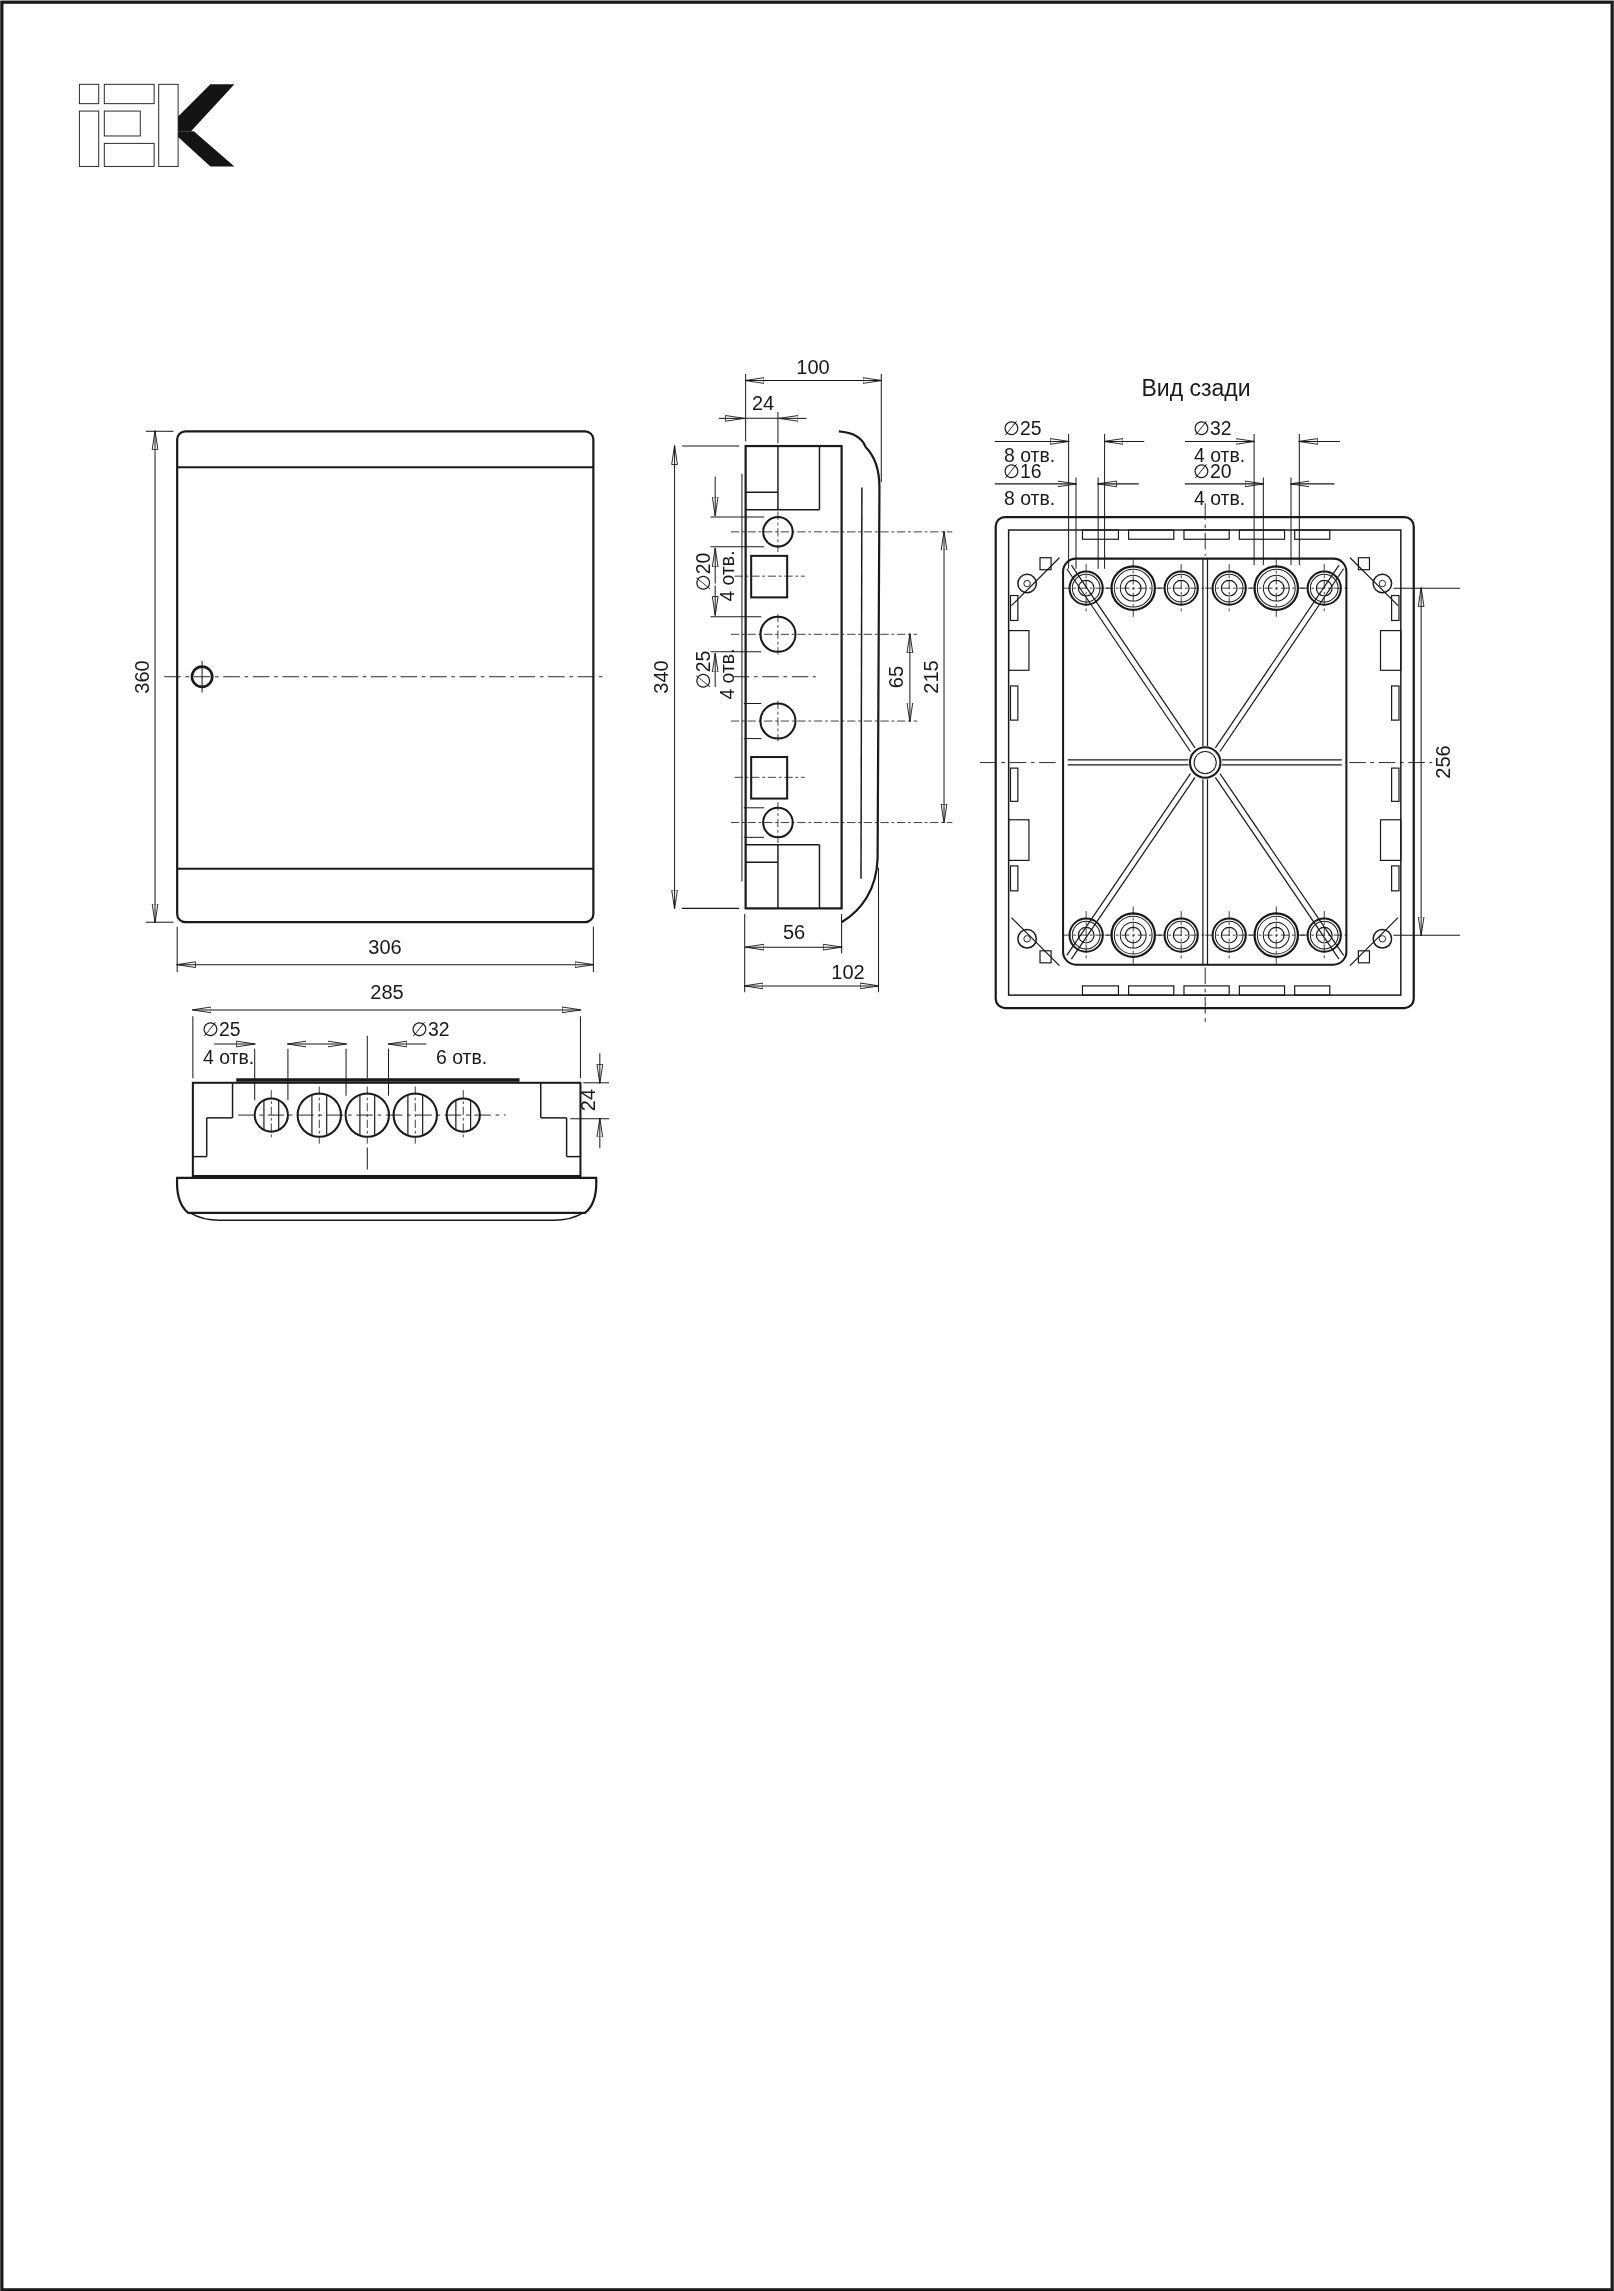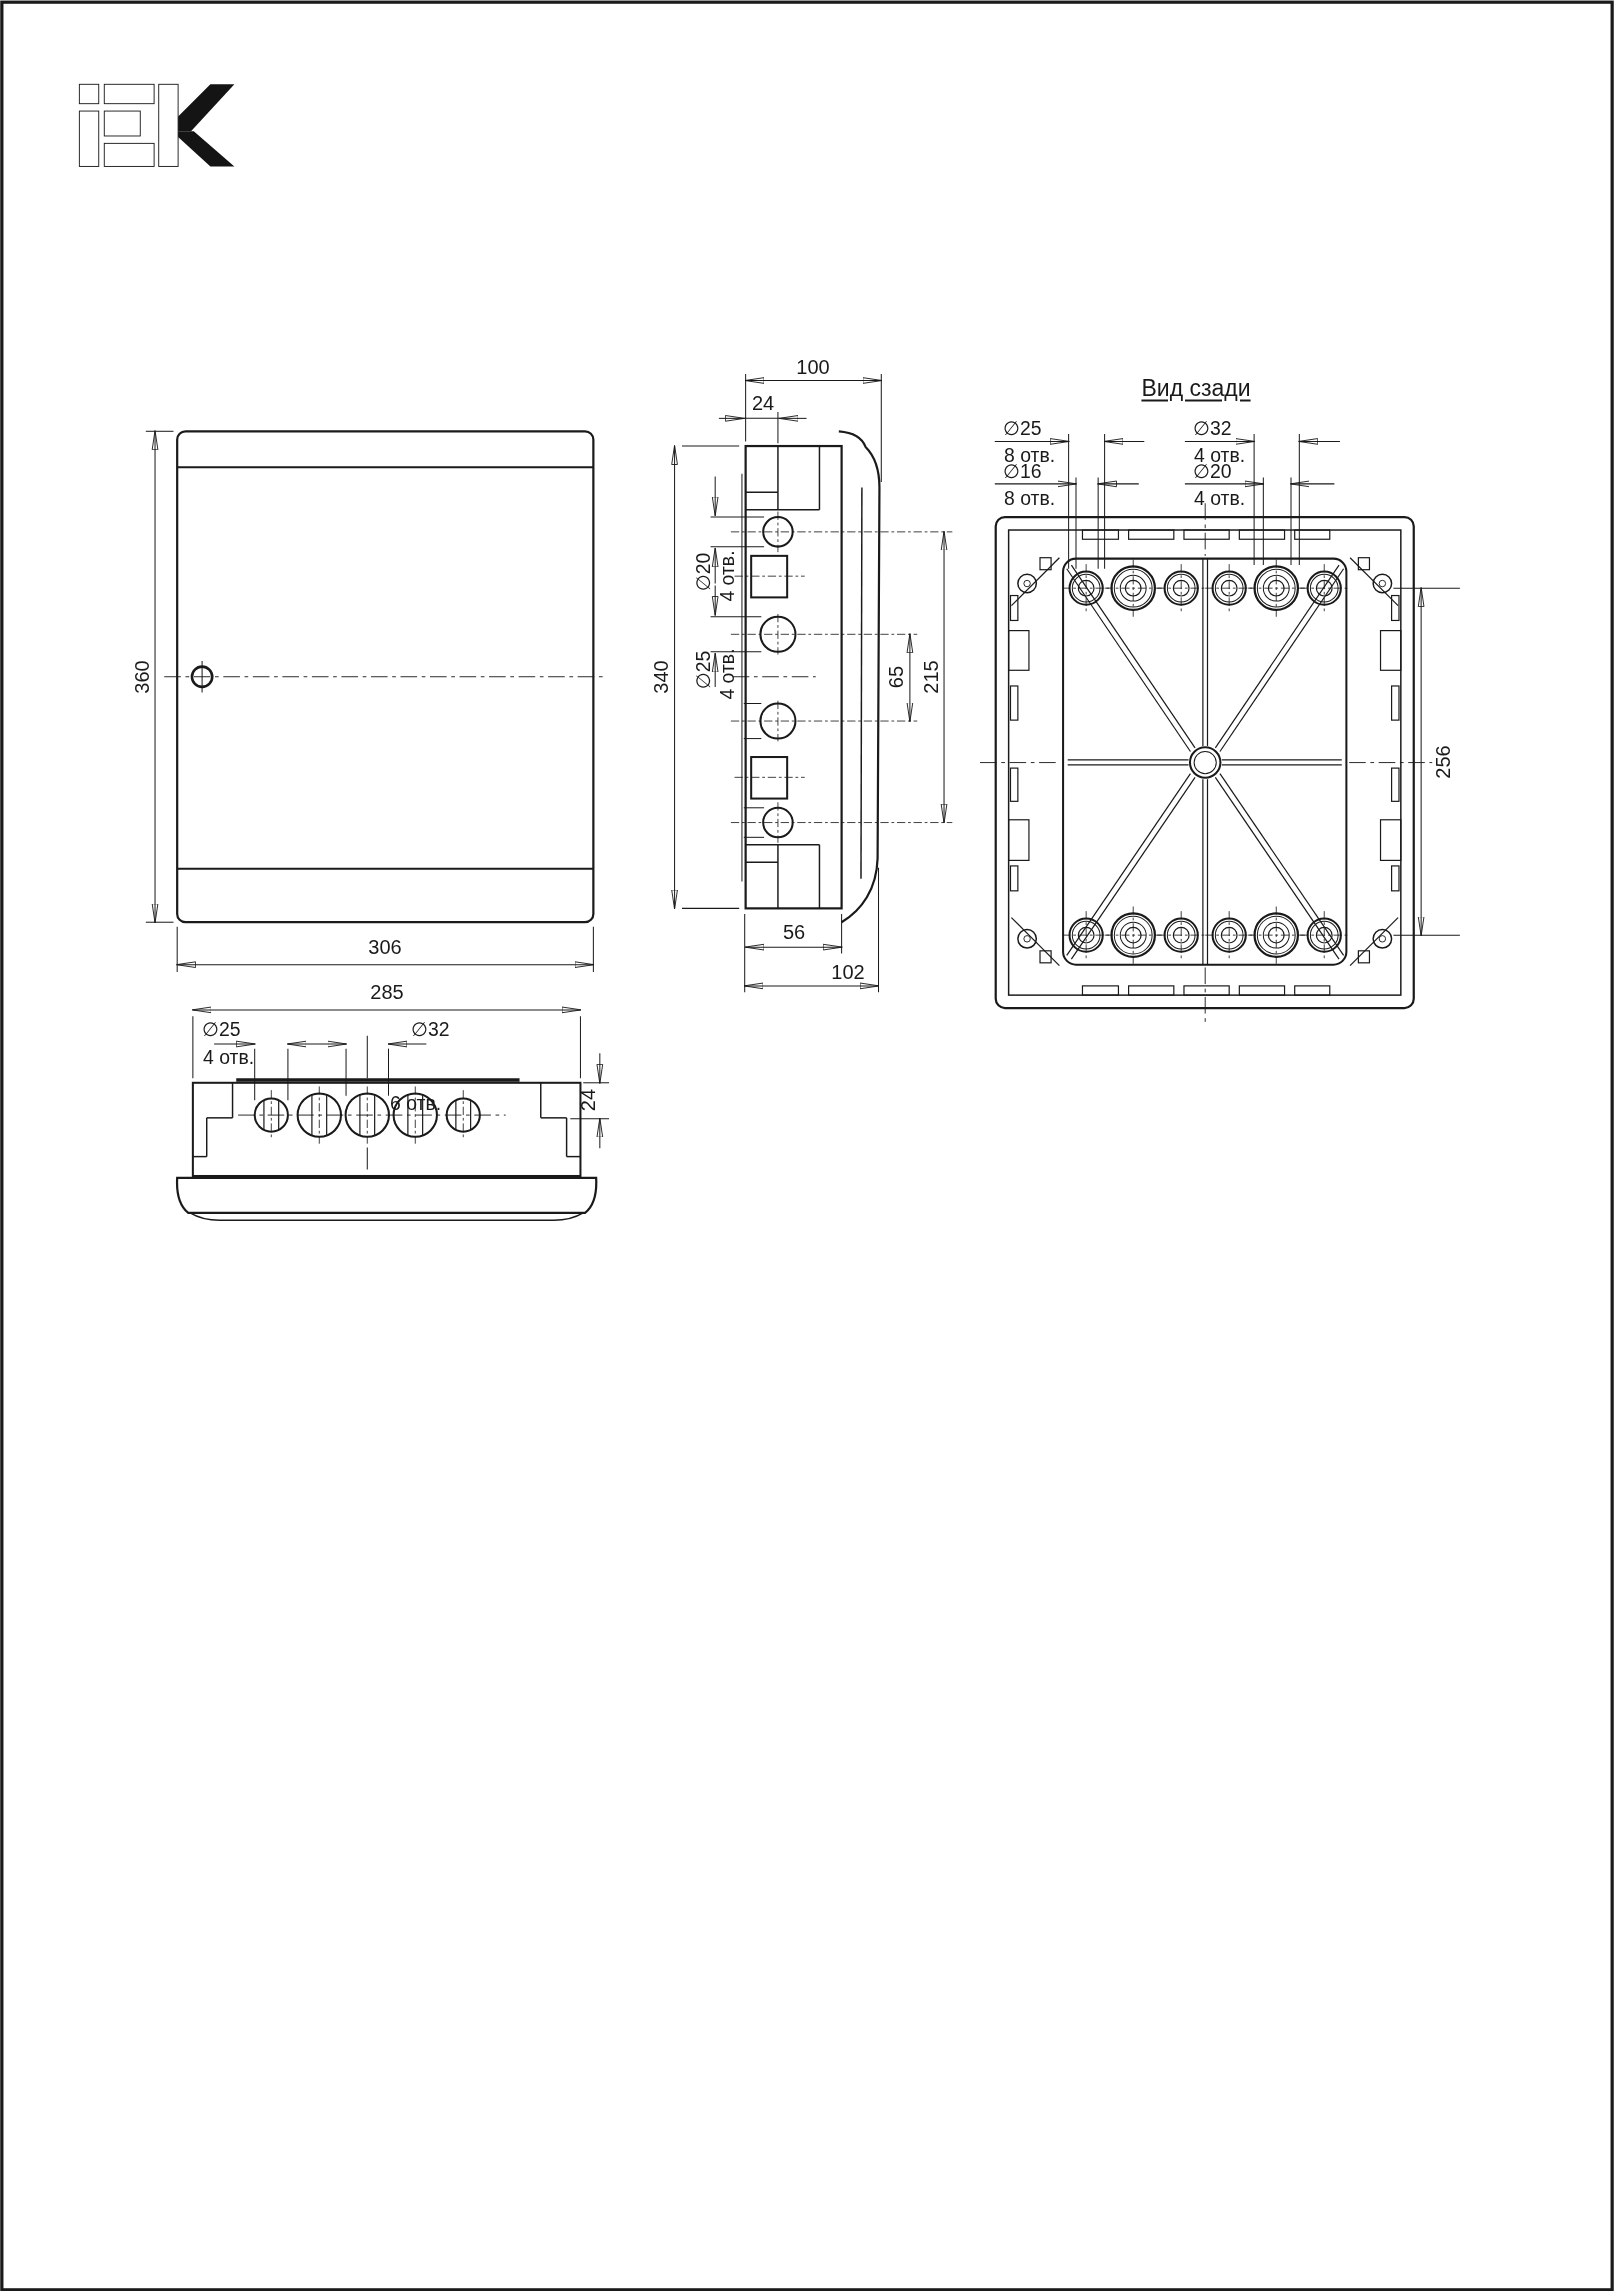--- a/index.html
+++ b/index.html
@@ -16,21 +16,21 @@
   .s35{stroke-width:4;}
   .thin{stroke-width:1.1;}
   .dim{stroke-width:1.1;}
   .cl{stroke-width:1;stroke-dasharray:18 5 4 5;}
   .cx{stroke-width:0.9;stroke-dasharray:9 3 3 3;}
   .fillb{fill:#141414;stroke:none;}
   .t{position:absolute;font-size:20px;line-height:1;white-space:nowrap;}
   .t2{position:absolute;font-size:19.4px;line-height:1;white-space:nowrap;}
   .ctr{transform:translate(-50%,-50%);}
   .rot{transform:translate(-50%,-50%) rotate(-90deg);}
-  .u{text-decoration:underline;text-underline-offset:3.7px;}
+  .u{text-underline-offset:3.7px;}
   #caption{position:absolute;font-size:23px;line-height:1.2;white-space:nowrap;}
 </style>
 </head>
 <body>
 
 <div id="page">
 
 <svg id="dwg" width="1614" height="2292" viewBox="0 0 1749 2483" xmlns="http://www.w3.org/2000/svg" xmlns:xlink="http://www.w3.org/1999/xlink">
   <defs>
     <marker id="ah" viewBox="0 0 21 8" refX="20" refY="4" markerWidth="21" markerHeight="8" orient="auto-start-reverse" markerUnits="userSpaceOnUse">
@@ -347,18 +347,18 @@
   <span class="t2" style="left:1193px;top:419px;">∅32</span>
   <span class="t2" style="left:1194px;top:446px;">4 отв.</span>
   <span class="t2" style="left:1193px;top:462px;">∅20</span>
   <span class="t2" style="left:1194px;top:489px;">4 отв.</span>
   <span class="t rot" style="left:1443px;top:762px;">256</span>
 
   <span class="t ctr" style="left:387px;top:992px;">285</span>
   <span class="t2" style="left:202px;top:1020px;">∅25</span>
   <span class="t2" style="left:203px;top:1048px;">4 отв.</span>
   <span class="t2" style="left:411px;top:1020px;">∅32</span>
-  <span class="t2" style="left:390px;top:1048px;margin-top:46px;">6 отв.</span>
+  <span class="t2" style="left:436px;top:1048px;">6 отв.</span>
   <span class="t rot" style="left:588px;top:1100px;">24</span>
 
 
 </div>
 
 
 </body></html>

